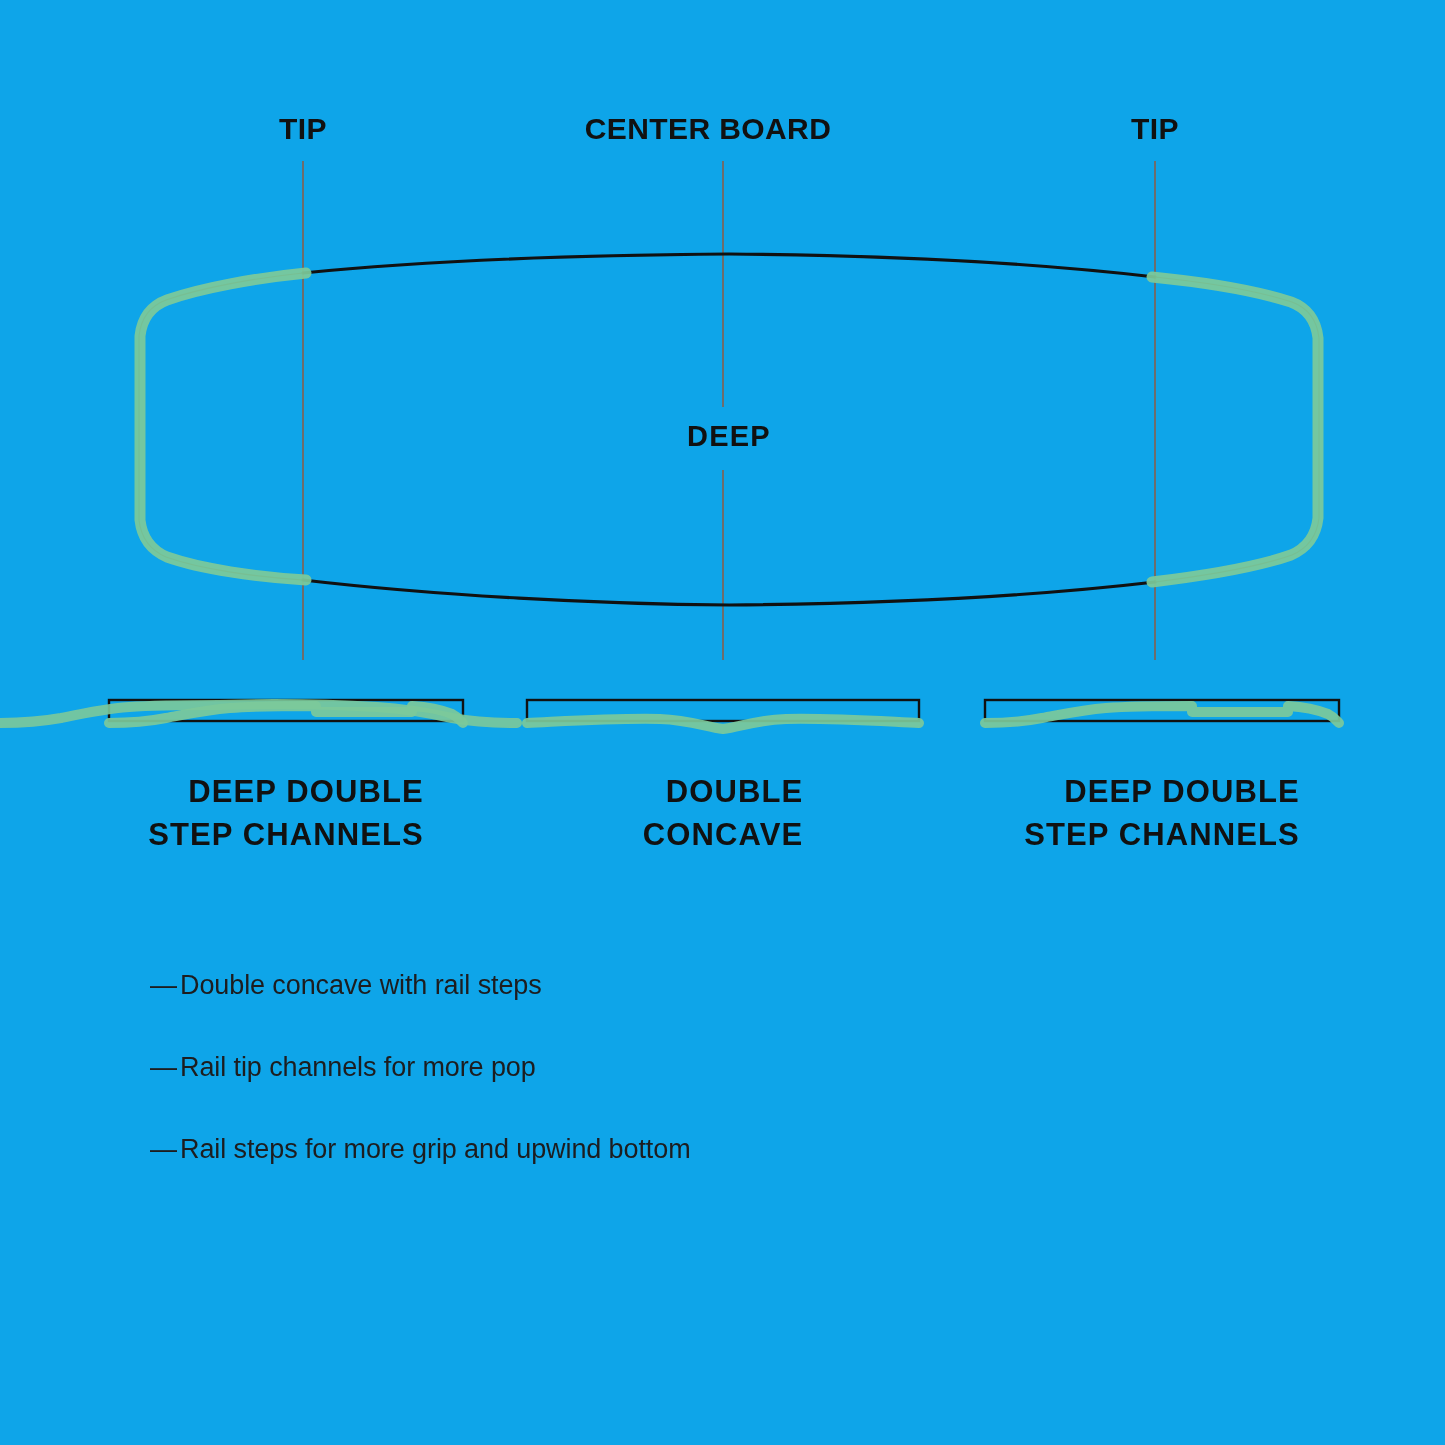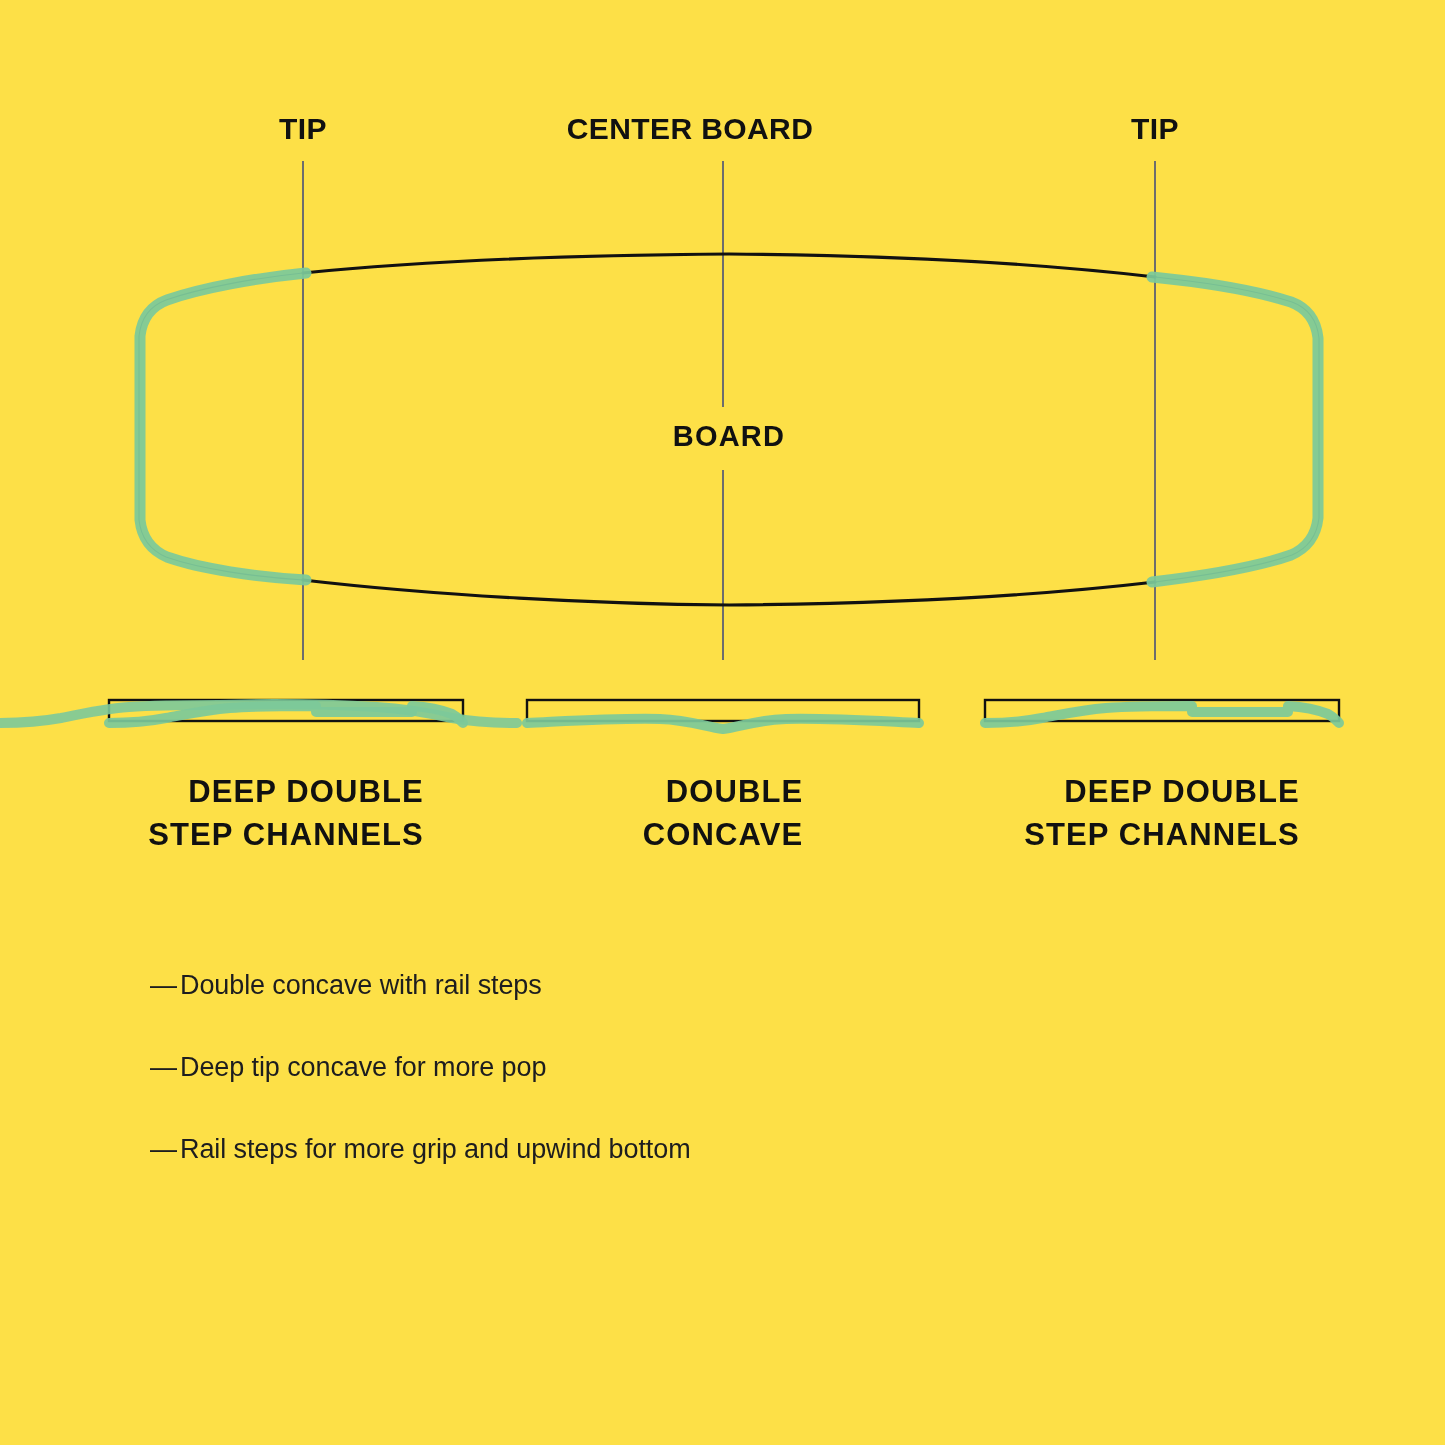--- a/index.html
+++ b/index.html
@@ -7,21 +7,21 @@
     padding: 0;
     background: #ffffff;
   }
   body {
     font-family: "Liberation Sans", sans-serif;
   }
   #page {
     position: relative;
     width: 1445px;
     height: 1445px;
-    background: #fde047;
+    background: #0ea5e9;
     overflow: hidden;
   }
 
   
   .callout-label {
     position: absolute;
     font-family: "Liberation Sans", sans-serif;
     font-weight: bold;
     font-size: 30px;
     letter-spacing: 0.4px;
@@ -111,29 +111,29 @@
     color: #1d1d1f;
     letter-spacing: -0.15px;
   }
 </style>
 </head>
 <body>
 
 <div id="page">
 
   <div class="callout-label" style="left:303px; top:112px;">TIP</div>
-  <div class="callout-label" style="left:690px; top:112px;">CENTER BOARD</div>
+  <div class="callout-label" style="left:708px; top:112px;">CENTER BOARD</div>
   <div class="callout-label" style="left:1155px; top:112px;">TIP</div>
 
   <div class="guide" style="left:302px; top:161px; height:499px;"></div>
   <div class="guide" style="left:722px; top:161px; height:246px;"></div>
   <div class="guide" style="left:722px; top:470px; height:190px;"></div>
   <div class="guide" style="left:1154px; top:161px; height:499px;"></div>
 
-  <div class="deck-label" style="left:729px; top:420px;">BOARD</div>
+  <div class="deck-label" style="left:729px; top:420px;">DEEP</div>
 
   <svg class="layer" viewBox="0 0 1445 1445">
 
     <path d="M 303,273 C 440,259 600,255 729,254 C 858,255 1018,261 1155,277" fill="none" stroke="#111111" stroke-width="3.2" stroke-linecap="round"></path>
     <path d="M 303,580 C 440,596 600,604 729,605 C 858,604 1018,598 1155,582" fill="none" stroke="#111111" stroke-width="3.2" stroke-linecap="round"></path>
 
     <path d="M 303,273 C 255,278 200,288 166,300 C 150,306 141,318 139,336
              L 139,520 C 141,538 150,550 166,557 C 200,569 255,577 303,580" fill="none" stroke="#3b3b3b" stroke-width="1.1" stroke-linejoin="round"></path>
     <path d="M 1155,277 C 1203,282 1258,291 1292,302 C 1308,308 1317,320 1319,338
              L 1319,518 C 1317,536 1308,548 1292,555 C 1258,567 1203,576 1155,582" fill="none" stroke="#3b3b3b" stroke-width="1.1" stroke-linejoin="round"></path>
@@ -188,21 +188,21 @@
     <div>STEP CHANNELS</div>
   </div>
 
   <div id="bullets">
     <div class="bullet-row">
       <span class="bullet-dash">—</span>
       <span class="bullet-text">Double concave with rail steps</span>
     </div>
     <div class="bullet-row">
       <span class="bullet-dash">—</span>
-      <span class="bullet-text">Deep tip concave for more pop</span>
+      <span class="bullet-text">Rail tip channels for more pop</span>
     </div>
     <div class="bullet-row">
       <span class="bullet-dash">—</span>
       <span class="bullet-text">Rail steps for more grip and upwind bottom</span>
     </div>
   </div>
 
 
 </div>
 

